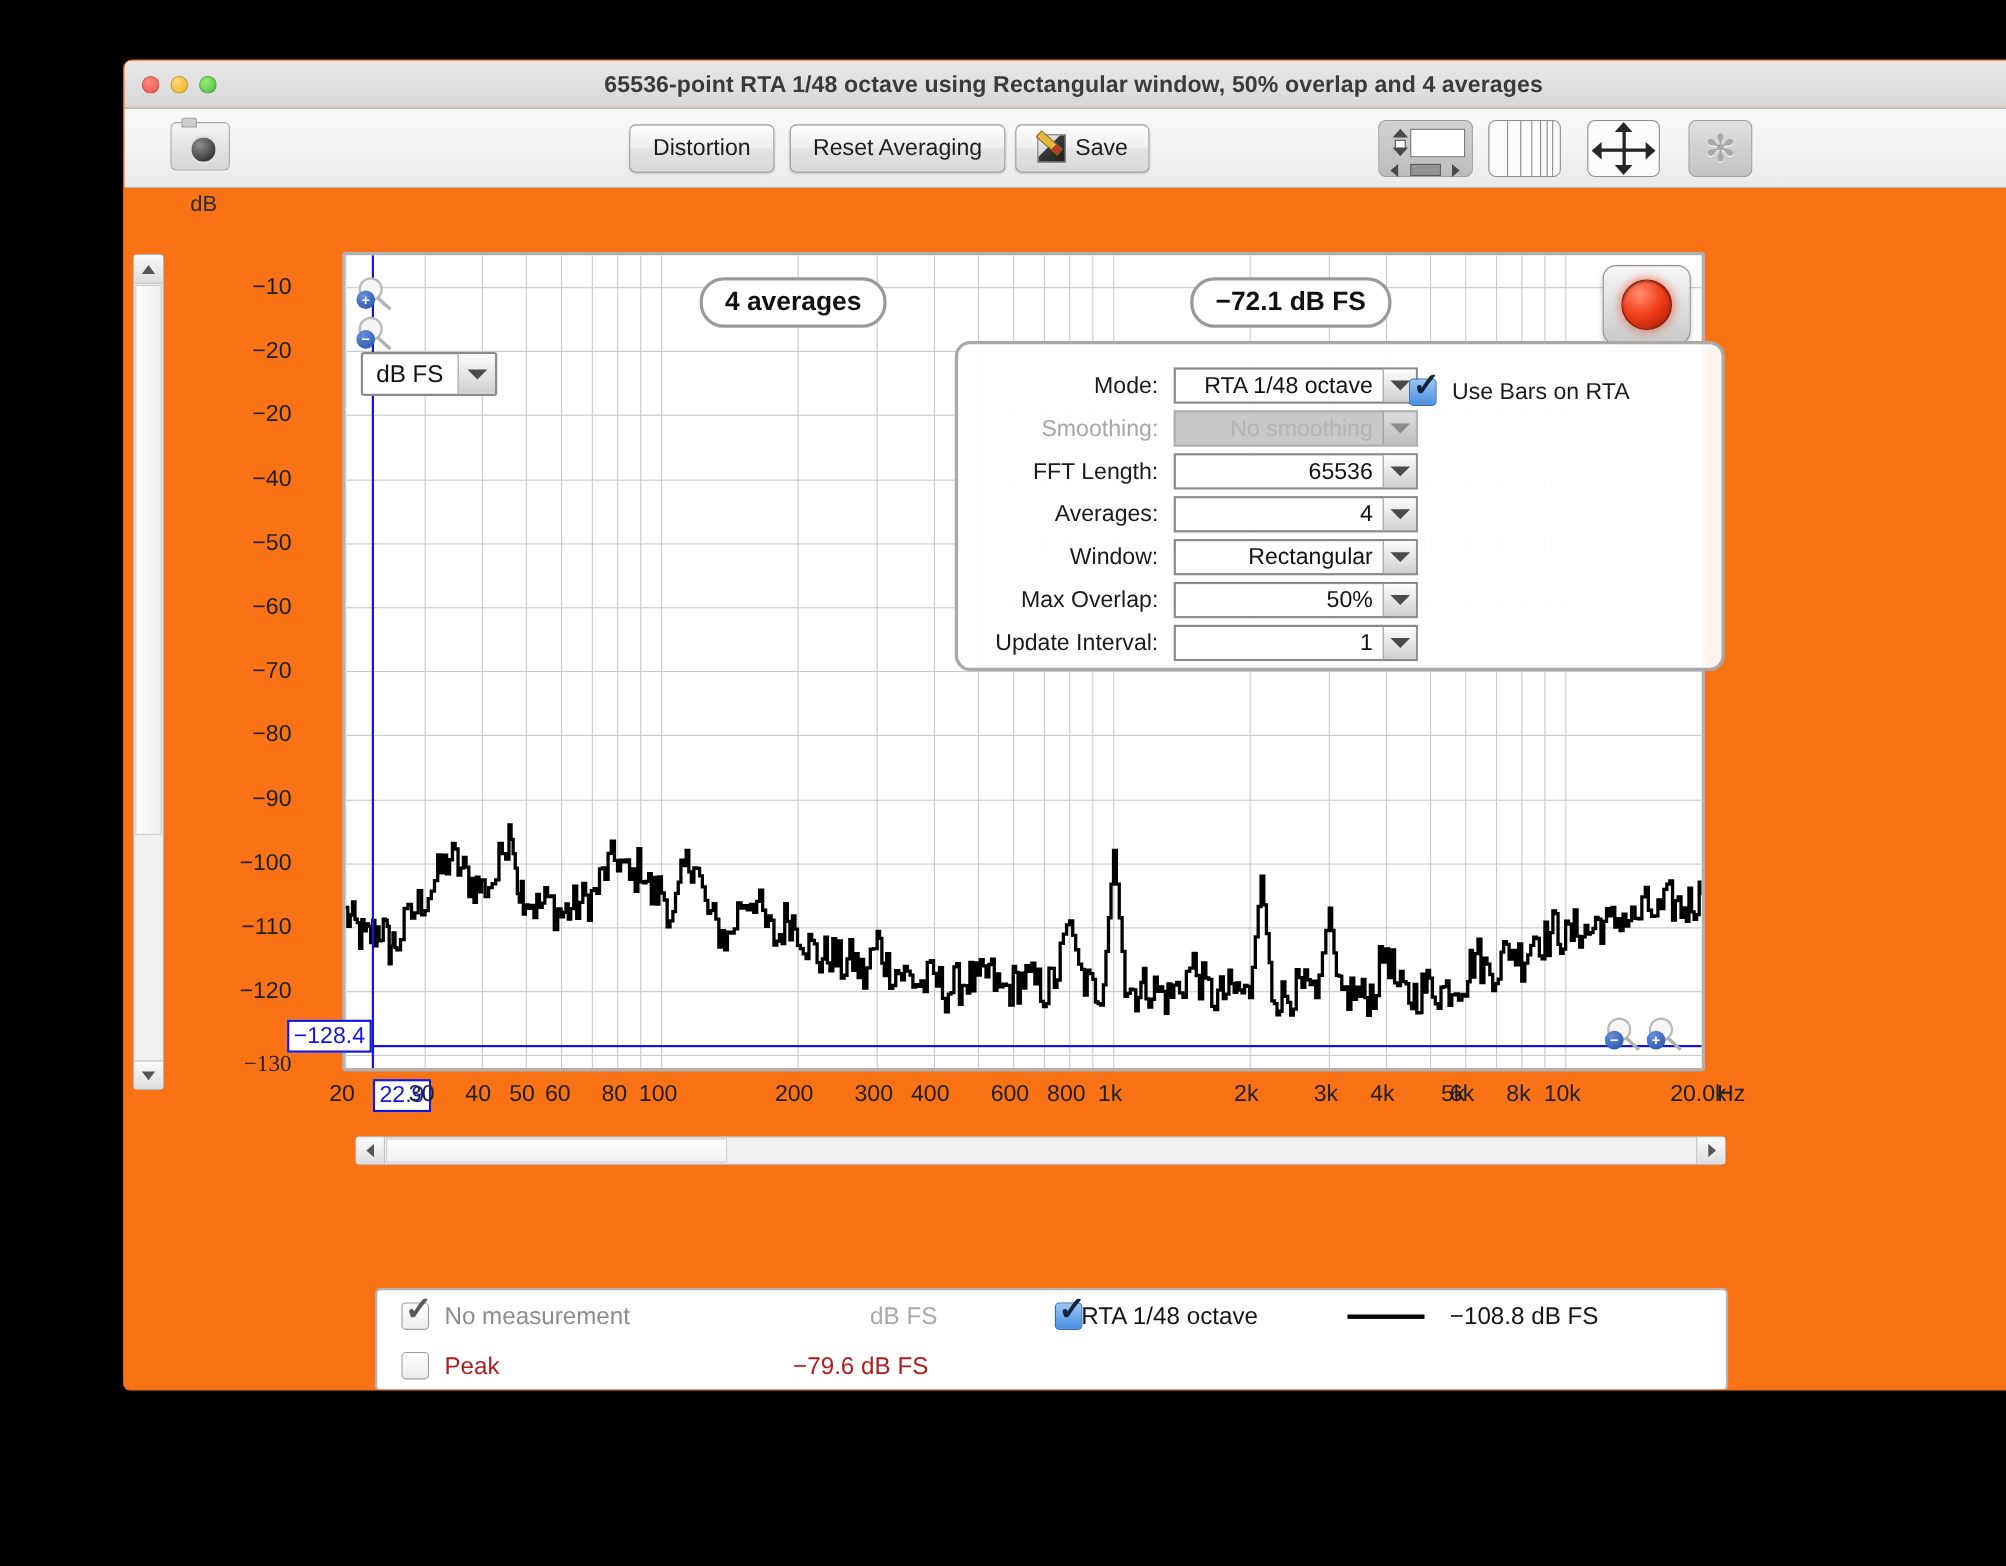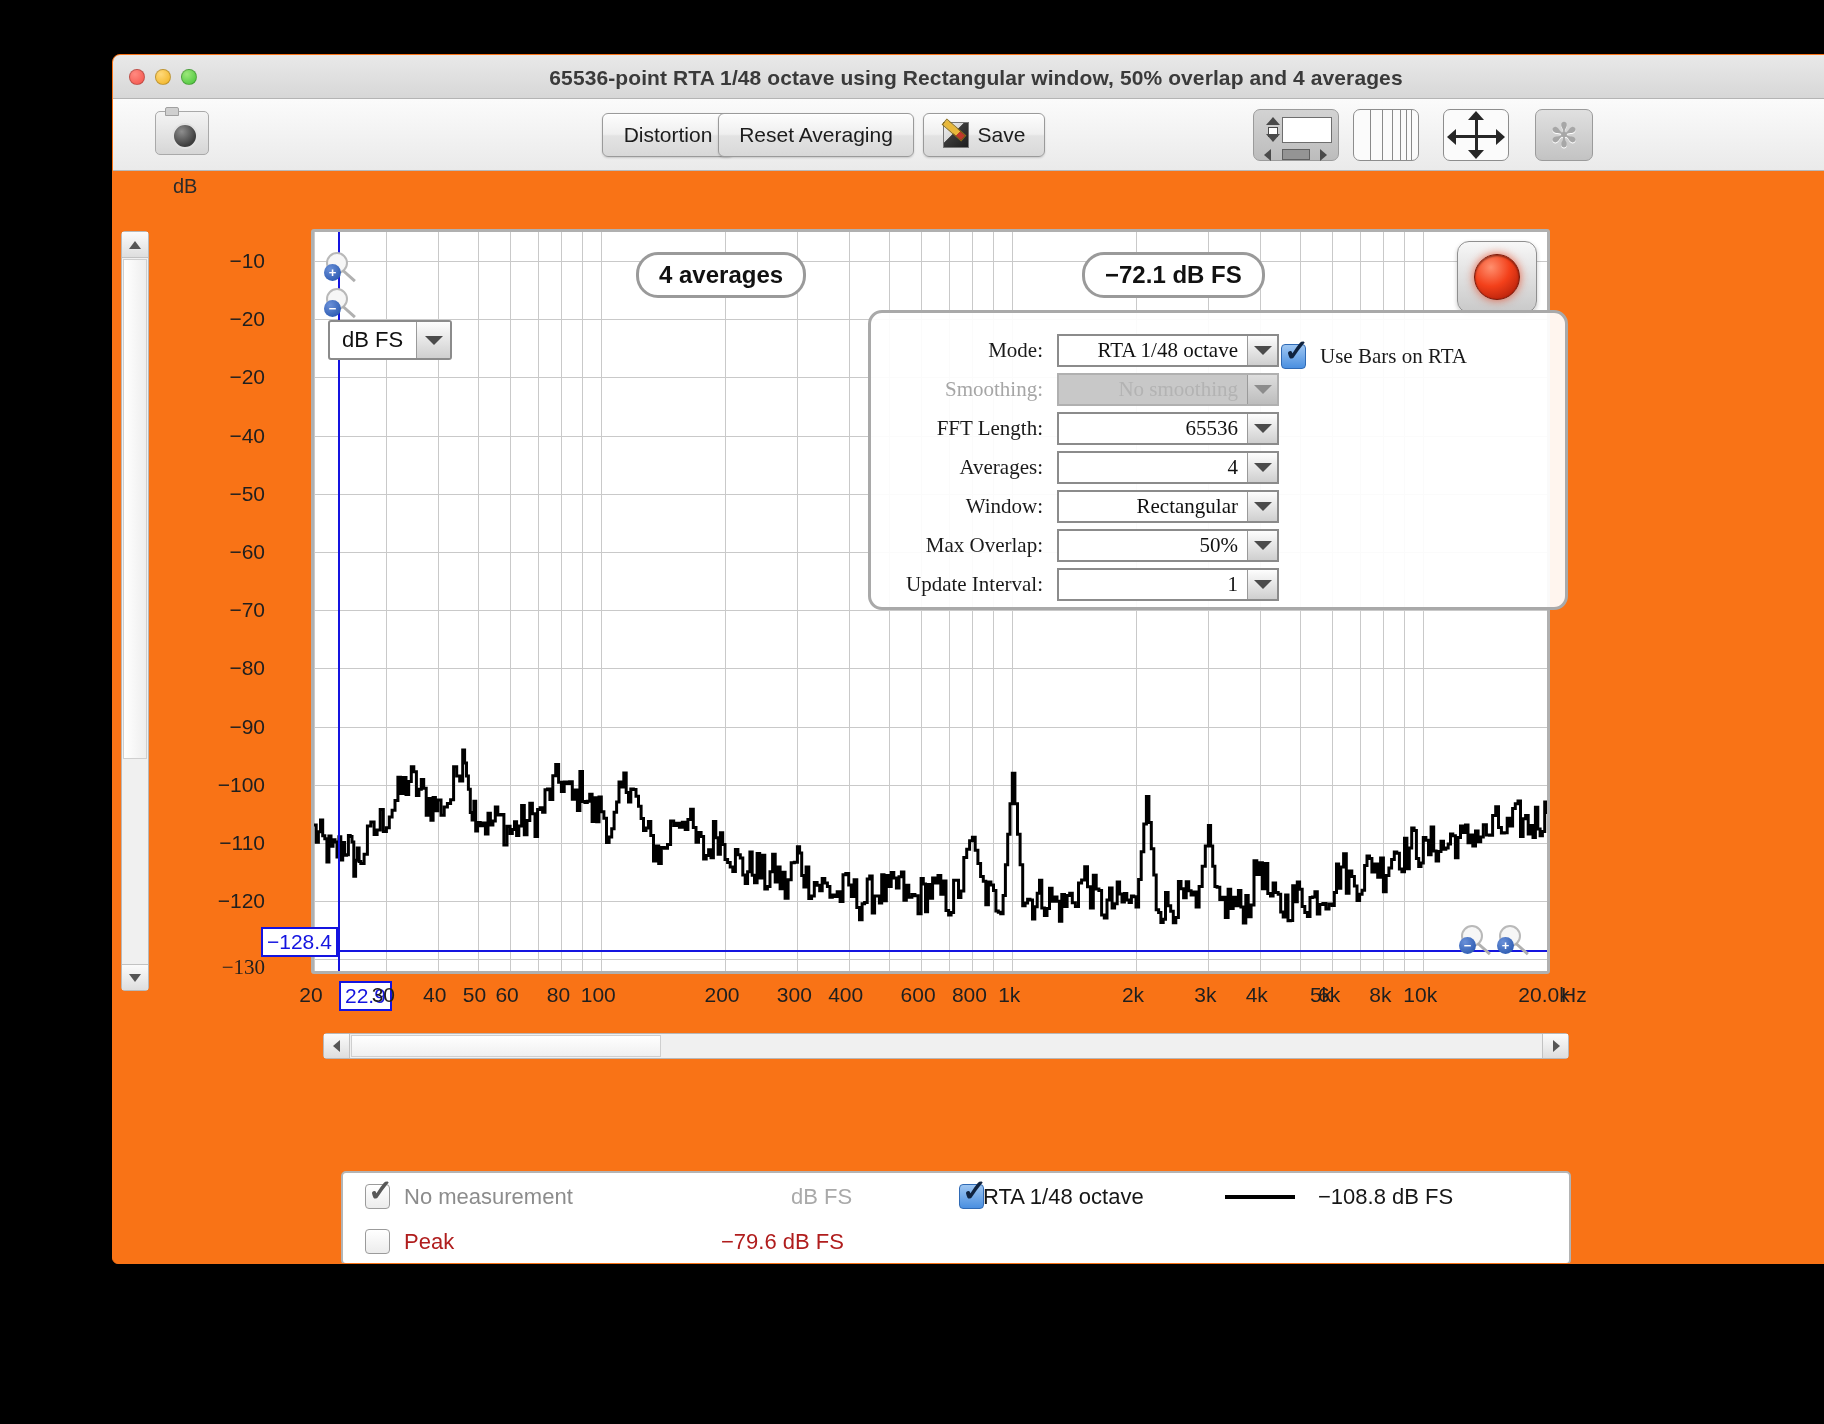--- a/index.html
+++ b/index.html
@@ -77,21 +77,21 @@
     position: absolute; top: 14px;
     height: 44px;
     background: linear-gradient(to bottom, #fdfdfd 0%, #efefef 48%, #e3e3e3 52%, #d8d8d8 100%);
     border: 1px solid #9a9a9a;
     border-radius: 6px;
     font-size: 21px; color: #1c1c1c;
     display: flex; align-items: center; justify-content: center;
     box-shadow: 0 1px 0 rgba(255,255,255,.8) inset, 0 1px 2px rgba(0,0,0,.16);
     cursor: default;
   }
-  #btn-distortion { left: 459px; width: 132px; margin-left: 30px; }
+  #btn-distortion { left: 459px; width: 132px; }
   #btn-reset      { left: 605px; width: 196px; }
   #btn-save       { left: 810px; width: 122px; gap: 9px; }
   #save-icon {
     width: 26px; height: 26px; position: relative; flex: none;
     background: linear-gradient(135deg, #f2f2f2 0%, #d8d8d8 40%, #3a3a3a 42%, #1d1d1d 100%);
     border: 1px solid #777;
   }
   #save-icon::after {
     content: ""; position: absolute; left: -3px; top: 3px;
     width: 24px; height: 6px;
@@ -318,22 +318,21 @@
     border: 1px solid #cfcfcf;
   }
 
   
   #settings-panel {
     position: absolute; left: 755px; top: 139px;
     width: 700px; height: 300px;
     background: rgba(255,255,255,.93);
     border: 3px solid #a9a9a9;
     border-radius: 14px;
-    padding: 18px 18px;
-    font-family: Liberation Serif, serif;
+    padding: 18px 28px;
   }
   .srow { display: flex; align-items: center; height: 39px; }
   .slabel { width: 168px; text-align: right; padding-right: 14px; font-size: 21px; color: #1a1a1a; }
   .slabel.dim { color: #a6a6a6; }
   .sfield {
     width: 222px; height: 33px;
     border: 2px solid #8b8b8b; background: #fff;
     display: flex; align-items: center;
   }
   .sfield.dim { background: #c8c8c8; border-color: #b0b0b0; }

